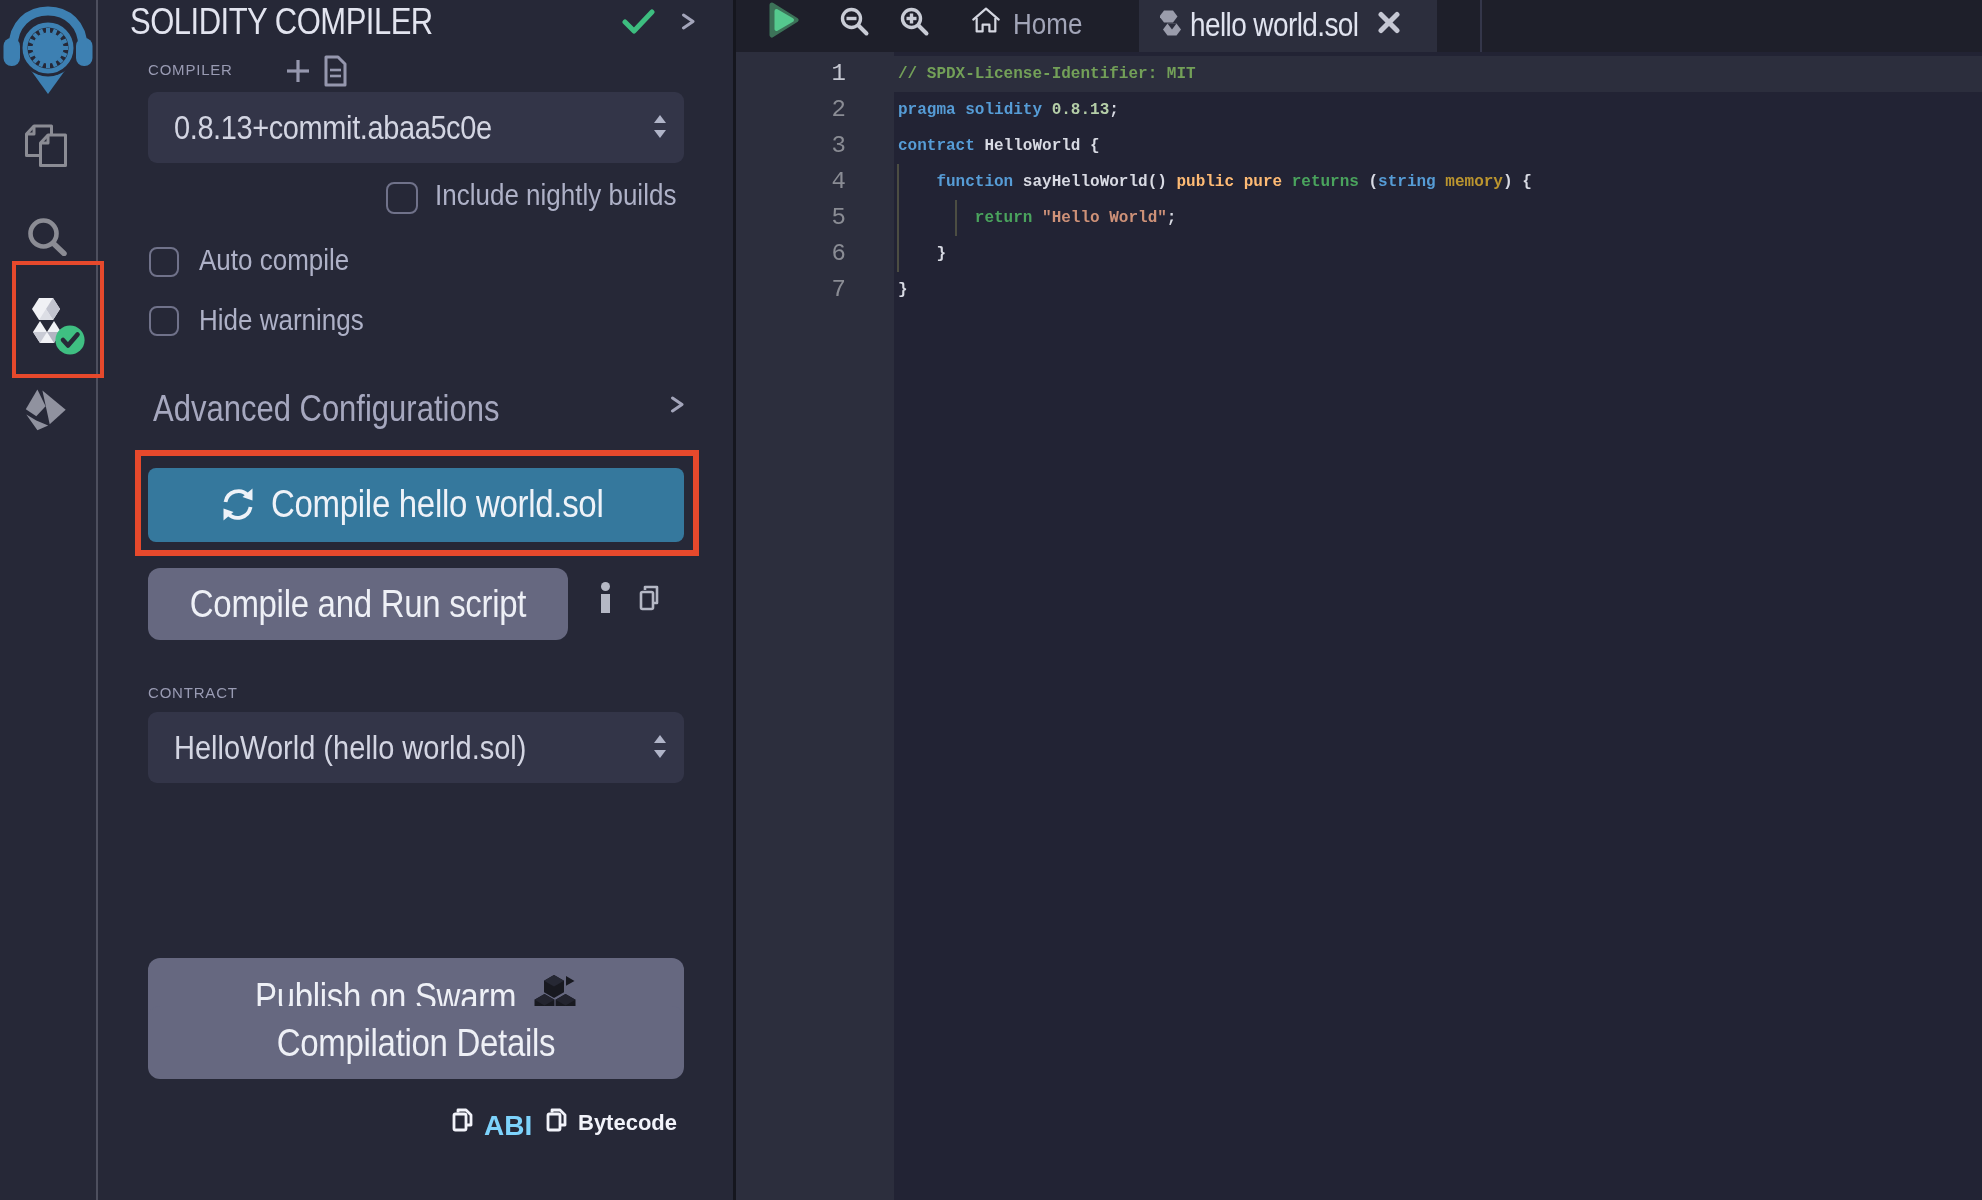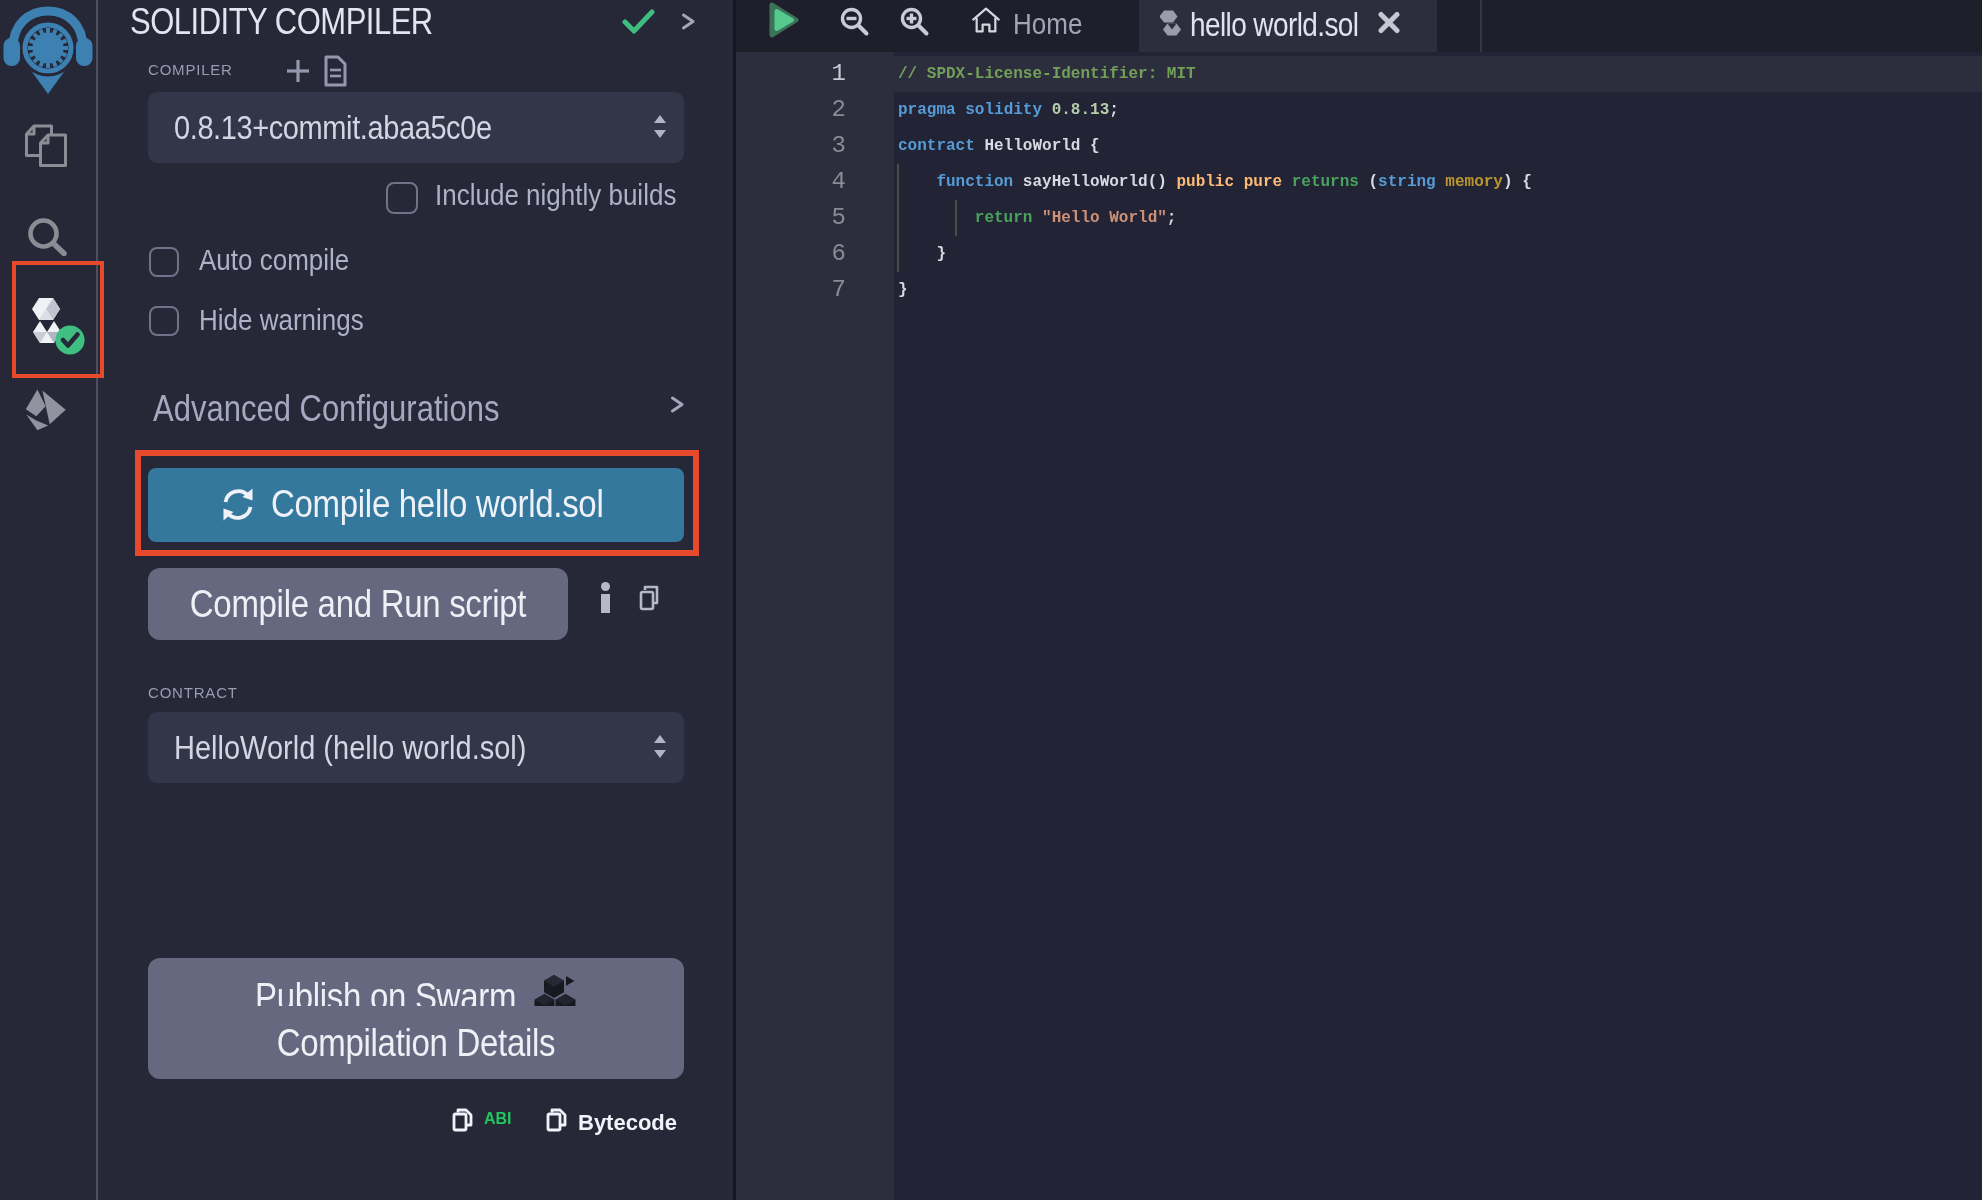--- a/index.html
+++ b/index.html
@@ -180,21 +180,21 @@
     </svg>
   </div>
   <div class="abs greybtn" style="left:148px; top:1006px; width:536px; height:73px;">
       <span class="ty">Compilation Details</span>
     </div>
 
   <svg class="abs" style="left:452px; top:1108px;" width="21" height="24" viewBox="0 0 21 24">
     <path d="M6,4.5 V2 H14 L19,7 V17 H15" fill="none" stroke="#f2f3fa" stroke-width="2.8" stroke-linejoin="round"></path>
     <rect x="2" y="6" width="12" height="16" rx="1.5" fill="none" stroke="#f2f3fa" stroke-width="2.8"></rect>
   </svg>
-  <div class="abs" style="left:484px; top:1110px; font-size:16px; font-weight:700; color:#22c55e;">ABI</div>
+  <div class="abs" style="left:484px; top:1110px; font-size:28px; font-weight:700; color:#7dd3fc;">ABI</div>
   <svg class="abs" style="left:546px; top:1108px;" width="21" height="24" viewBox="0 0 21 24">
     <path d="M6,4.5 V2 H14 L19,7 V17 H15" fill="none" stroke="#f2f3fa" stroke-width="2.8" stroke-linejoin="round"></path>
     <rect x="2" y="6" width="12" height="16" rx="1.5" fill="none" stroke="#f2f3fa" stroke-width="2.8"></rect>
   </svg>
   <div class="abs" style="left:578px; top:1110px; font-size:22px; font-weight:700; color:#f2f3fa;">Bytecode</div>
 
   <div class="abs" style="left:733px; top:0; width:3px; height:1200px; background:#15161e;"></div>
   <div class="abs" style="left:736px; top:0; width:1246px; height:52px; background:#1e1f2a;"></div>
   <div class="abs" style="left:736px; top:52px; width:158px; height:1148px; background:#2c2e3d;"></div>
   <div class="abs" style="left:894px; top:52px; width:1088px; height:1148px; background:#222334;"></div>

